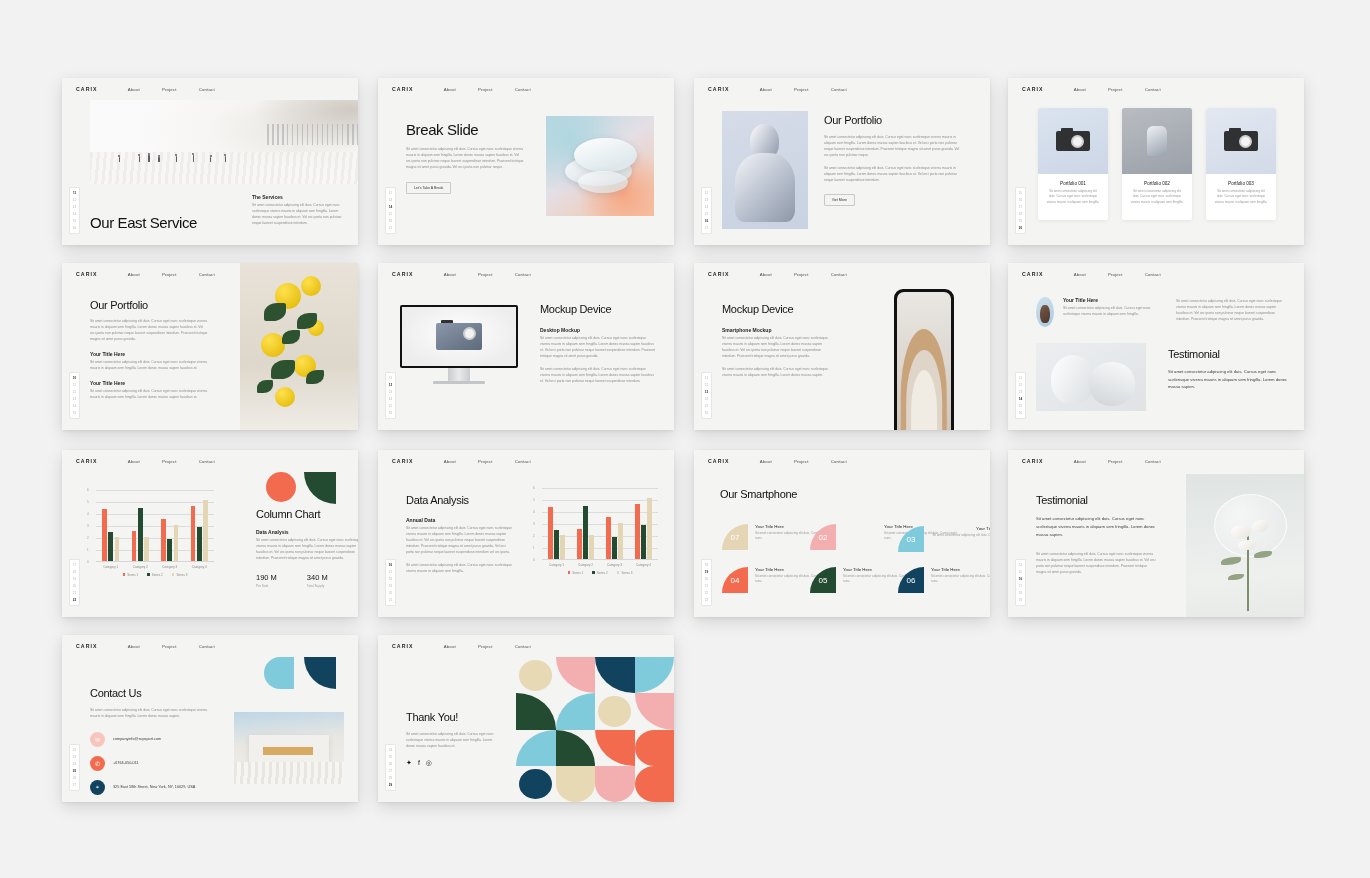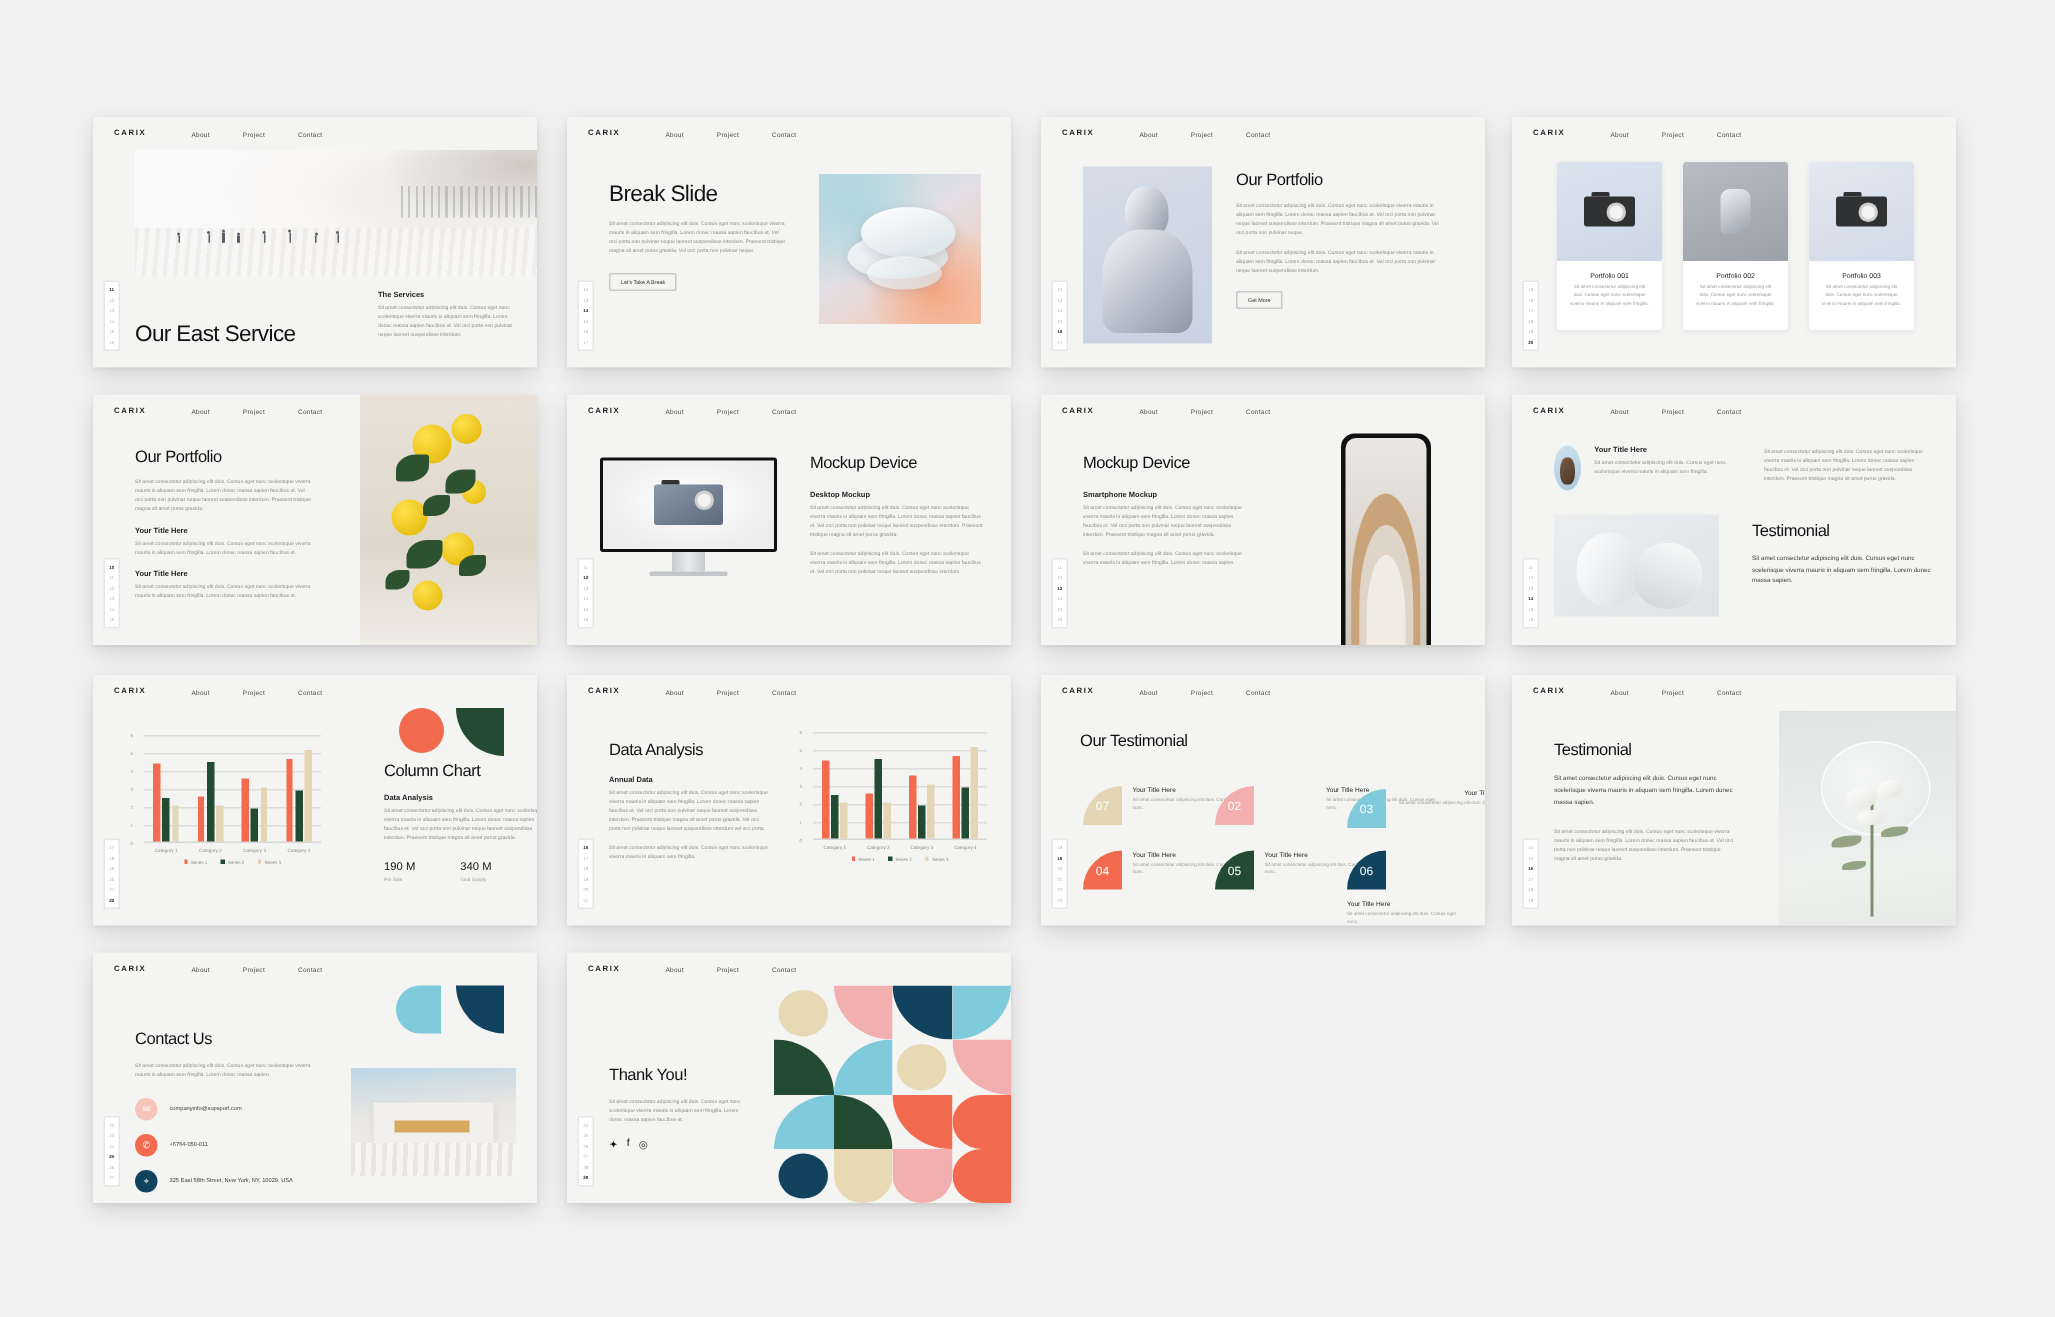--- a/index.html
+++ b/index.html
@@ -706,21 +706,21 @@
         </div>
       </div>
       <div class="rail">
         <i>18</i>
         <i class="on">19</i>
         <i>20</i>
         <i>21</i>
         <i>22</i>
         <i>23</i>
       </div>
-      <div class="h2" style="position: absolute; left: 26px; top: 38px;">Our Testimonial</div>
+      <div class="h2" style="position: absolute; left: 26px; top: 38px;">Our Smartphone</div>
       <div class="ig-item" style="left: 28px; top: 74px;">
         <div class="ig-shape" style="background: rgb(228, 214, 180);">07</div>
         <div>
           <div class="ig-title">Your Title Here</div>
           <div class="ig-desc">Sit amet consectetur adipiscing elit duis. Cursus eget nunc.</div>
         </div>
       </div>
       <div class="ig-item" style="left: 116px; top: 74px; gap: 48px;">
         <div class="ig-shape" style="background: rgb(243, 175, 176);">02</div>
         <div>
@@ -742,21 +742,21 @@
           <div class="ig-desc">Sit amet consectetur adipiscing elit duis. Cursus eget nunc.</div>
         </div>
       </div>
       <div class="ig-item" style="left: 116px; top: 117px;">
         <div class="ig-shape" style="background: rgb(35, 75, 49);">05</div>
         <div>
           <div class="ig-title">Your Title Here</div>
           <div class="ig-desc">Sit amet consectetur adipiscing elit duis. Cursus eget nunc.</div>
         </div>
       </div>
-      <div class="ig-item" style="left: 204px; top: 117px; flex-direction: column;">
+      <div class="ig-item" style="left: 204px; top: 117px;">
         <div class="ig-shape" style="background: rgb(17, 67, 94);">06</div>
         <div>
           <div class="ig-title">Your Title Here</div>
           <div class="ig-desc">Sit amet consectetur adipiscing elit duis. Cursus eget nunc.</div>
         </div>
       </div>
     </div>
     <div class="slide" style="left: 1008px; top: 450px;">
       <div class="nav">
         <div class="brand">CARIX</div>

